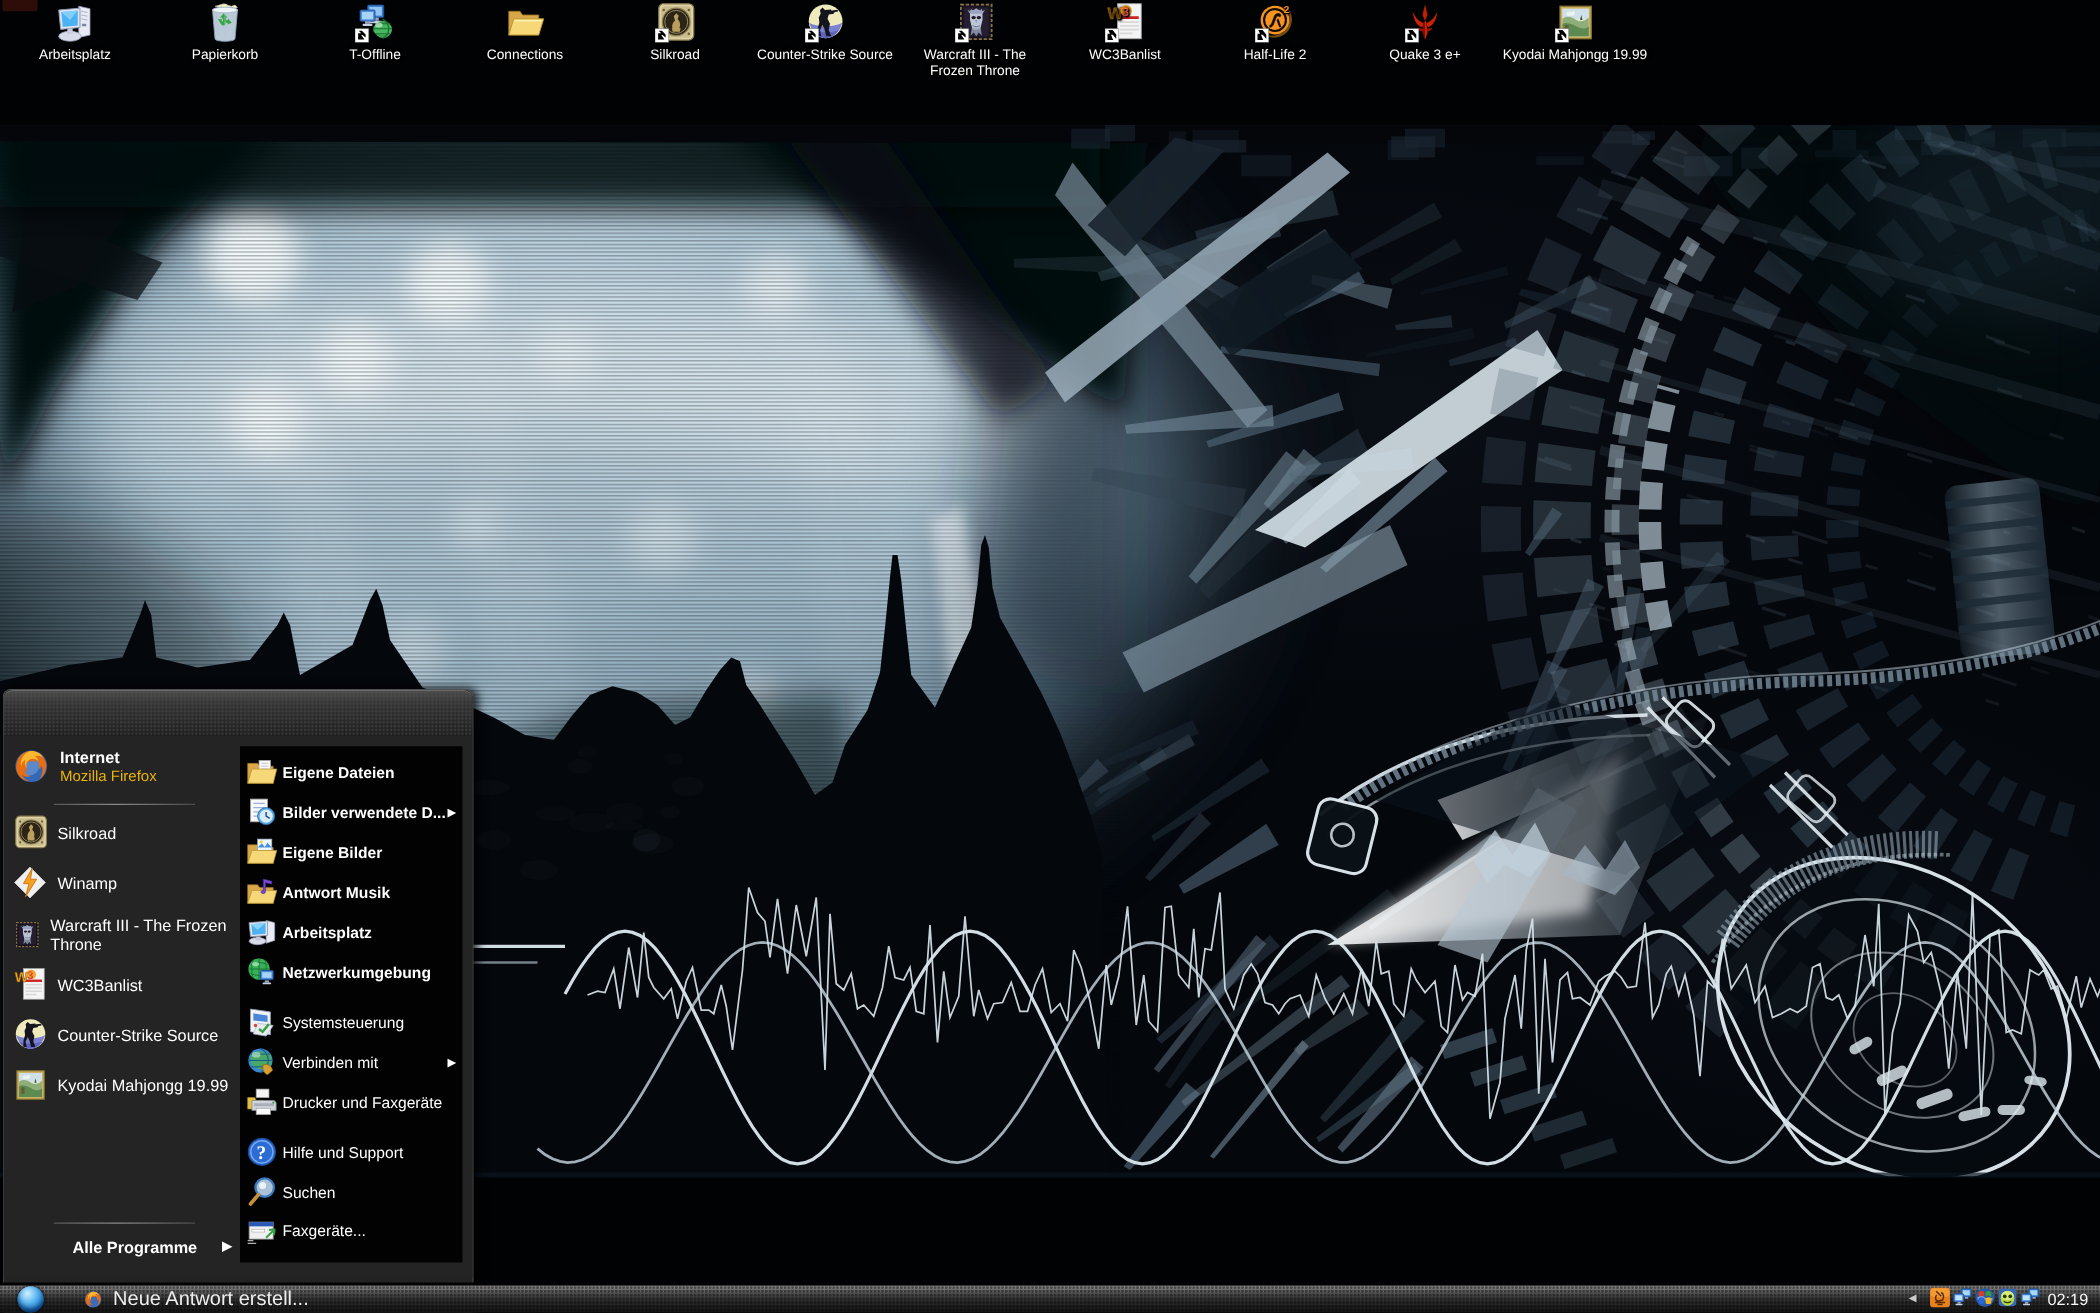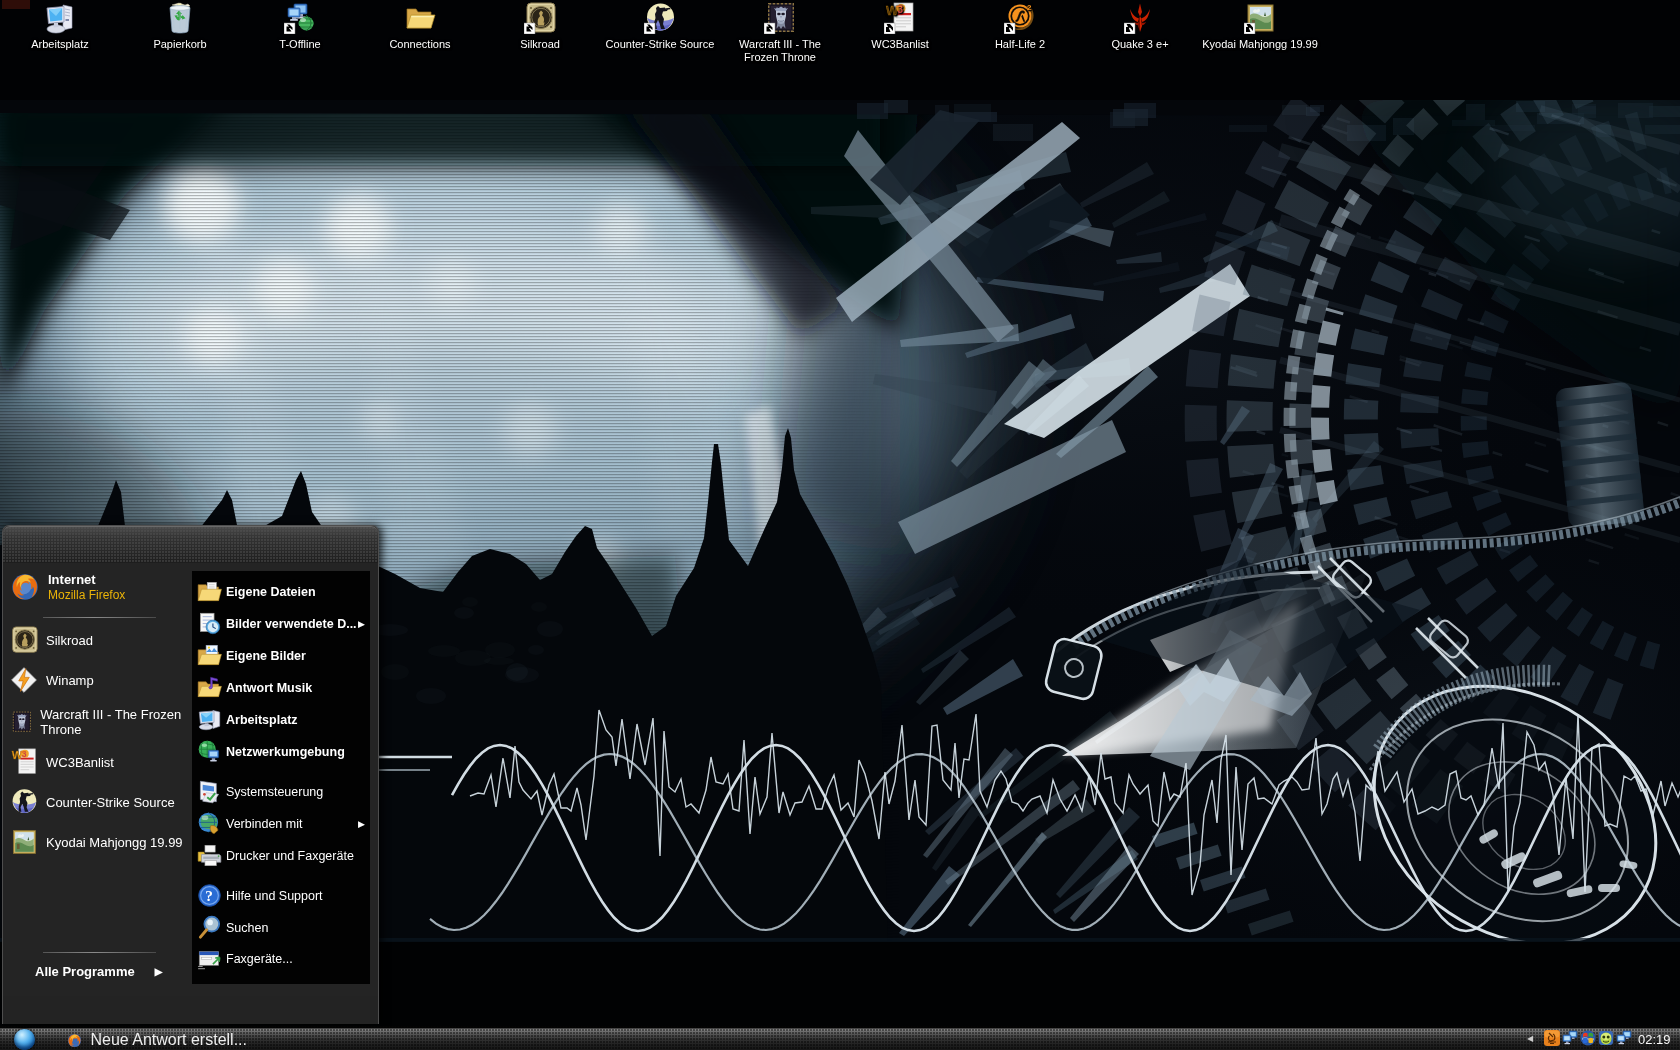--- a/index.html
+++ b/index.html
@@ -1,20 +1,20 @@
 <!DOCTYPE html>
 <html><head><meta charset="utf-8"><style>
 html,body{margin:0;padding:0;width:1680px;height:1050px;background:#000;overflow:hidden;
  font-family:"Liberation Sans",sans-serif;}
 *{box-sizing:border-box;}
 .abs{position:absolute;}
 .dicon{position:absolute;width:100px;text-align:center;color:#fff;font-size:11px;line-height:13px;
  text-shadow:1px 1px 2px #000,0 0 3px #000,1px 1px 1px #000;}
 .dicon svg{display:block;margin:0 auto 4px auto;}
-#menu{position:absolute;left:2px;top:525px;width:377px;height:499px;
+#menu{position:absolute;left:2px;top:551px;width:377px;height:499px;
  background:#232323;border-radius:7px 7px 0 0;border:1px solid #4e4e4e;border-bottom:none;
  box-shadow:3px 0 8px rgba(0,0,0,.8);}
 .carbon{background-image:radial-gradient(circle at 1px 1px, rgba(62,62,62,.85) 0.9px, transparent 1.3px),
  radial-gradient(circle at 3px 3px, rgba(10,10,10,.85) 0.9px, transparent 1.3px);background-size:4px 4px;}
 #mhead{position:absolute;left:0;top:0;width:100%;height:37px;border-radius:7px 7px 0 0;
  background:linear-gradient(#4a4a4a,#333 28%,#242424 80%,#1d1d1d);border-top:1px solid #6a6a6a;}
 #mhead:after{content:"";position:absolute;inset:0;border-radius:7px 7px 0 0;
  background-image:radial-gradient(circle at 1px 1px, rgba(85,85,85,.45) 0.8px, transparent 1.2px);background-size:3px 3px;}
 #mbody{position:absolute;left:0;top:37px;width:100%;height:433px;
  background:#242424;}
@@ -618,21 +618,21 @@
 <path d="M6,17 C10,15 15,18 19,20 C22,21.5 25,21 27,19 L27,27 L6,27 Z" fill="#5c8a50"></path>
 <path d="M9,9 C10,7 12,6.5 13,8 C14,6 16,6.5 16,8.5 C16,10 14,11 12.5,10.5 C10.8,11.2 9,10.5 9,9 Z" fill="#f0f4f0" opacity="0.9"></path>
 <path d="M20,14 L21,10 L22,14 Z" fill="#3a5a34"></path>
 <rect x="8" y="18" width="3" height="6" fill="#6a4a28" opacity="0.7"></rect>
 
 </svg>
           <span class="lbl">Kyodai Mahjongg 19.99</span>
         </div>
 <div class="sep" style="left:40px;top:389px;width:113px"></div>
 <div class="mlitem bold" style="top:398px;height:20px">
-          <span style="margin-left:25px">Alle Programme</span>
+          <span style="margin-left:48px">Alle Programme</span>
           <span style="margin-left:20px;font-size:10px">▶</span>
         </div>
 </div>
 <div id="mright">
 <div class="mritem bold" style="top:8px">
           <svg width="25" height="25" viewBox="0 0 22 22">
 <path d="M1,5 L8,5 L9.5,7 L19,7 L19,19 L1,19 Z" fill="#d8a848" stroke="#9a7020" stroke-width="0.5"></path>
 <rect x="9" y="3" width="8" height="10" fill="#f8f8f8" stroke="#b0b0b0" stroke-width="0.5"></rect>
 <path d="M10.5,5 L15.5,5 M10.5,7 L15.5,7 M10.5,9 L15.5,9" stroke="#c8c8c8" stroke-width="0.7"></path>
 <path d="M1,19 L4,9 L21.5,9 L19,19 Z" fill="#f6d878" stroke="#b8922e" stroke-width="0.5"></path>

